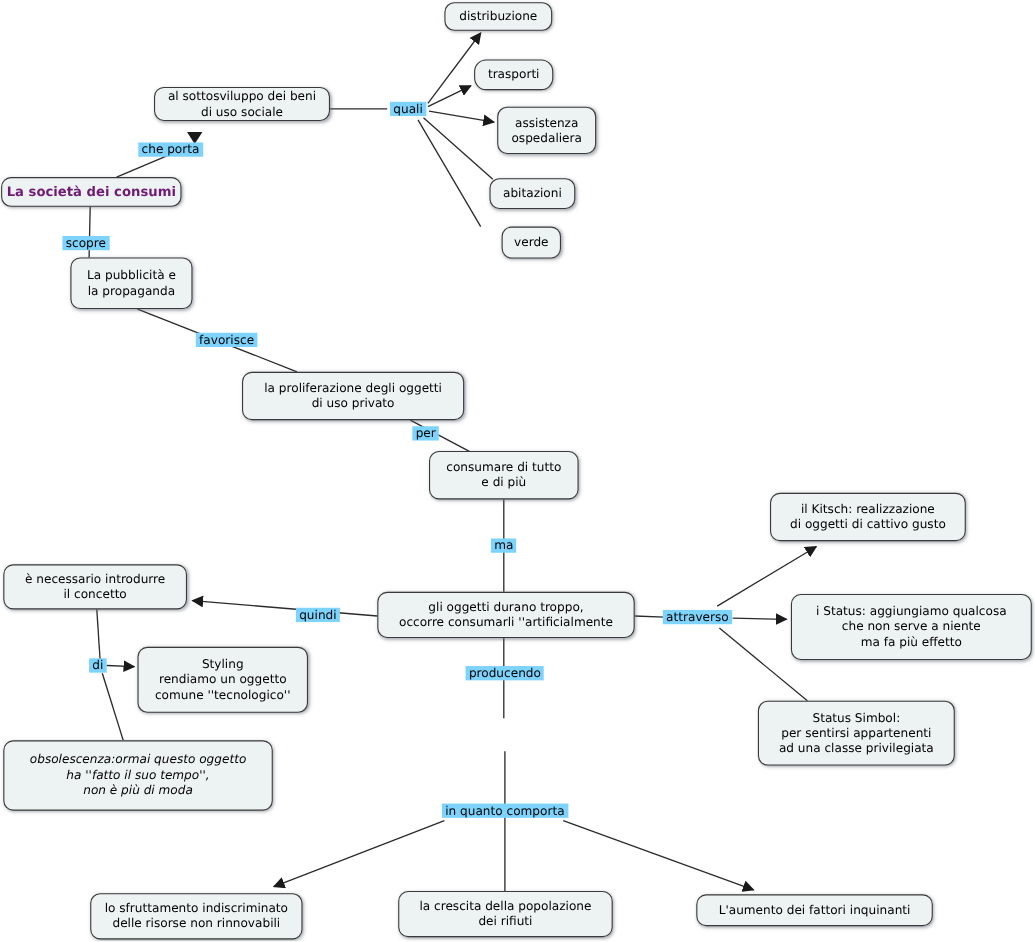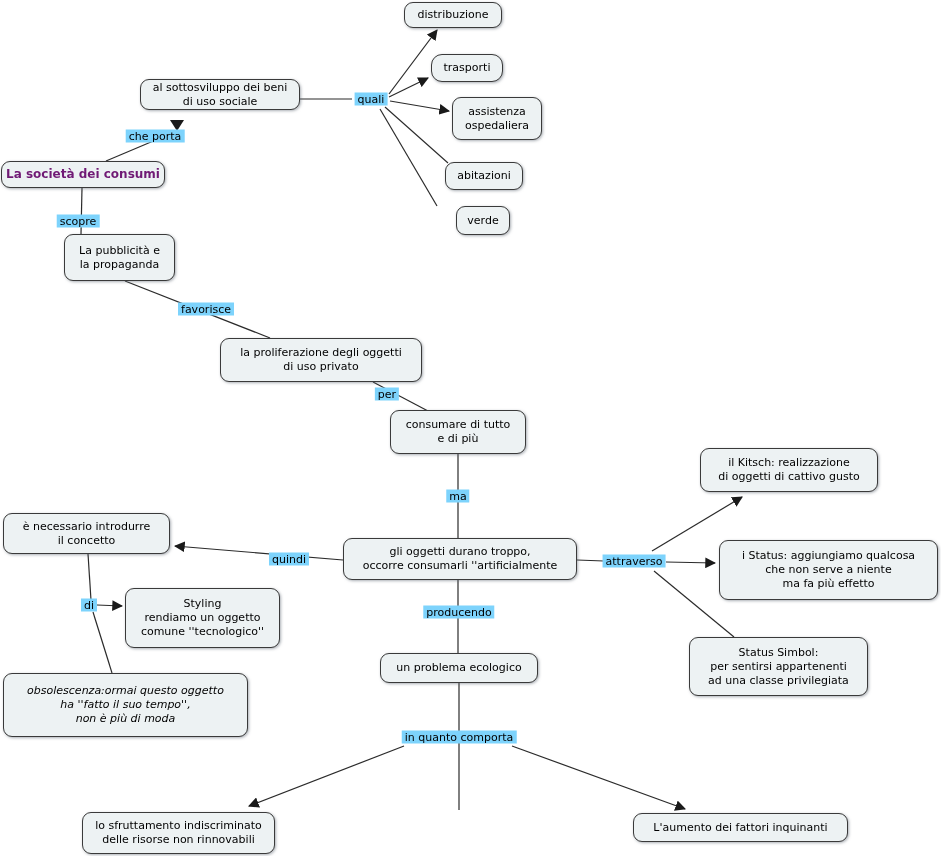--- a/index.html
+++ b/index.html
@@ -90,23 +90,24 @@
 ha ''fatto il suo tempo'',
 non è più di moda</div>
     <div class="node" style="left: 700px; top: 448px; width: 178px; height: 44px;">il Kitsch: realizzazione
 di oggetti di cattivo gusto</div>
     <div class="node" style="left: 719px; top: 540px; width: 219px; height: 60px;">i Status: aggiungiamo qualcosa
 che non serve a niente
 ma fa più effetto</div>
     <div class="node" style="left: 689px; top: 637px; width: 179px; height: 59px;">Status Simbol:
 per sentirsi appartenenti
 ad una classe privilegiata</div>
-    <div class="node" style="left: 380px; top: 653px; width: 158px; height: 30px;">un problema ecologico</div>
     <div class="node" style="left: 82px; top: 812px; width: 193px; height: 42px;">lo sfruttamento indiscriminato
 delle risorse non rinnovabili</div>
+    <div class="node" style="left: 362px; top: 810px; width: 195px; height: 42px;">la crescita della popolazione
+dei rifiuti</div>
     <div class="node" style="left: 633px; top: 813px; width: 215px; height: 29px;">L'aumento dei fattori inquinanti</div>
     <div class="link-label" style="left: 155px; top: 136px;">che porta</div>
     <div class="link-label" style="left: 371px; top: 99px;">quali</div>
     <div class="link-label" style="left: 78px; top: 221px;">scopre</div>
     <div class="link-label" style="left: 206px; top: 309px;">favorisce</div>
     <div class="link-label" style="left: 387px; top: 394px;">per</div>
     <div class="link-label" style="left: 458px; top: 496px;">ma</div>
     <div class="link-label" style="left: 289px; top: 559px;">quindi</div>
     <div class="link-label" style="left: 634px; top: 561px;">attraverso</div>
     <div class="link-label" style="left: 89px; top: 605px;">di</div>

